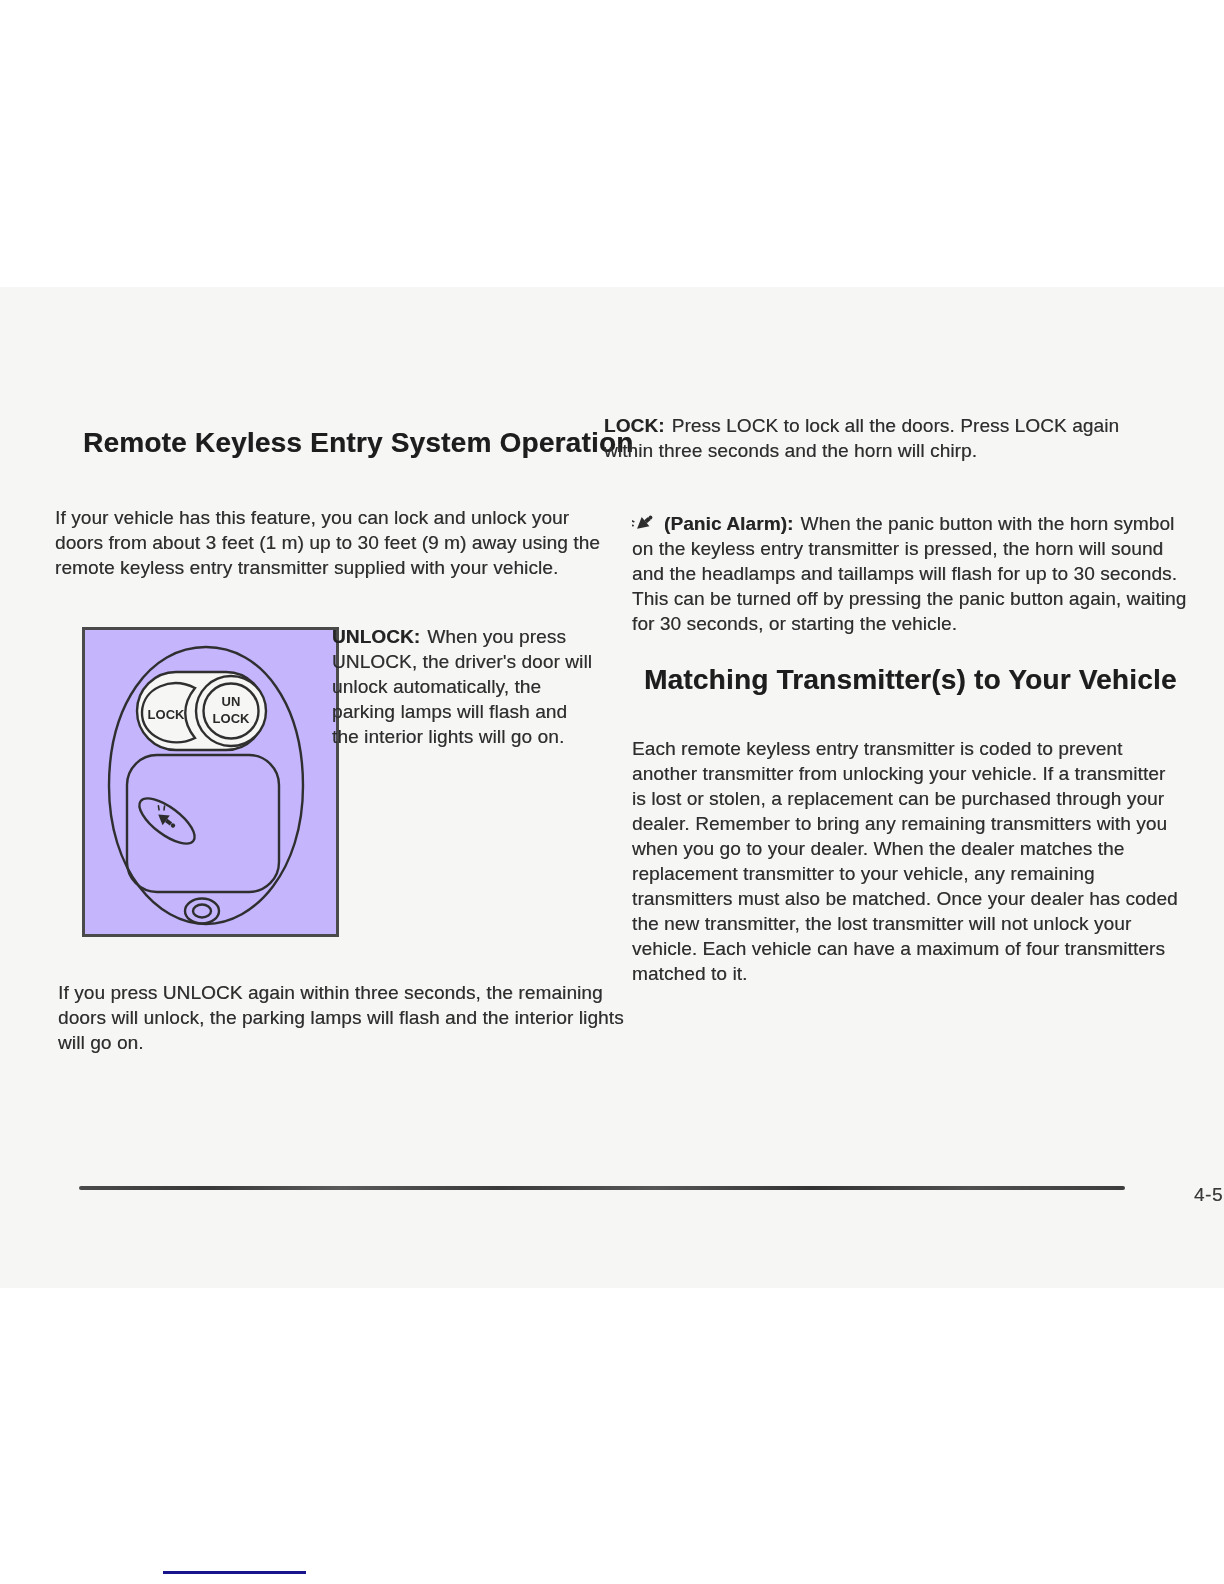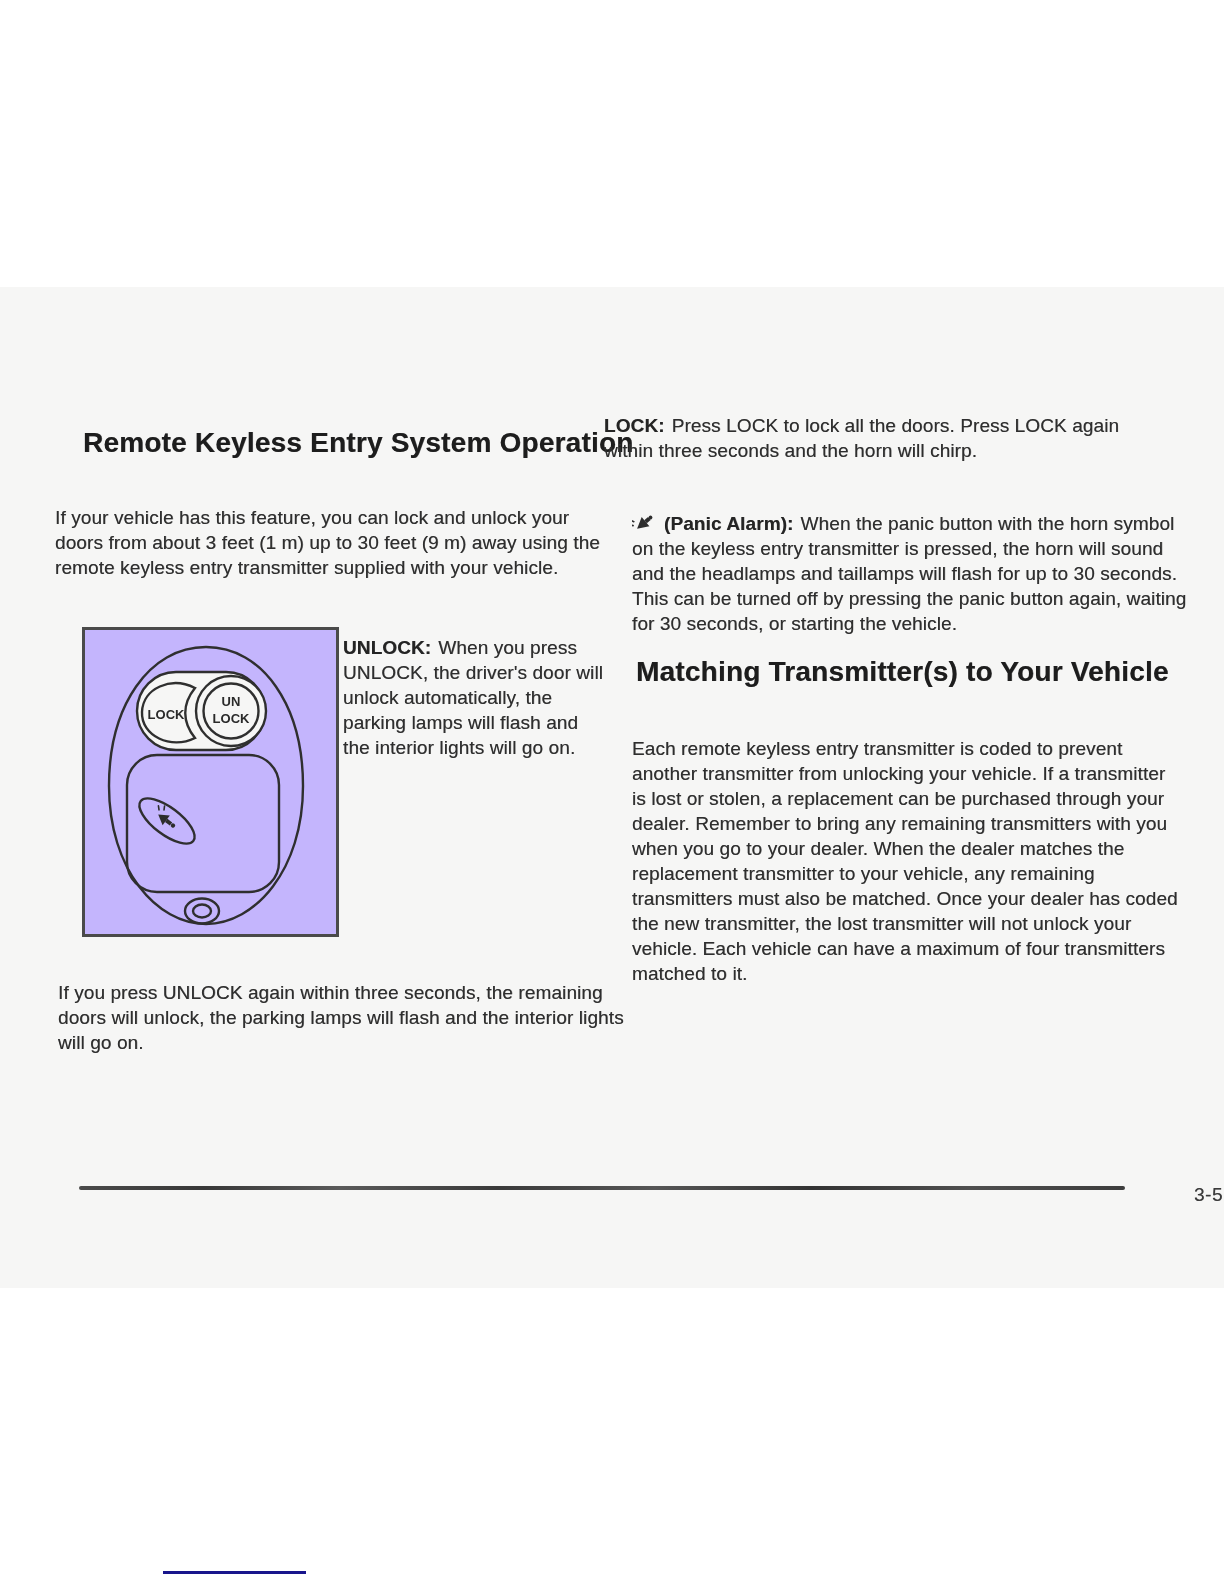--- a/index.html
+++ b/index.html
@@ -112,21 +112,21 @@
       <circle class="horn-glyph" cx="7.5" cy="0" r="2.2"></circle>
       <path class="horn-stroke" d="M -13 -4 l -3 -3"></path>
       <path class="horn-stroke" d="M -9 -7 l -2 -3.5"></path>
     </g>
 
     <ellipse class="fob-line" cx="117" cy="281" rx="17" ry="12.5"></ellipse>
     <ellipse class="fob-line" cx="117" cy="281" rx="9" ry="6.5"></ellipse>
   </svg>
 </div>
 
-<p class="abs body-text" style="left:328px; top:620px; width:262px; margin:15px;">
+<p class="abs body-text" style="left:328px; top:620px; width:262px; margin:4px;">
   <span class="term">UNLOCK:</span><span>When you press UNLOCK, the driver's door will unlock automatically, the parking lamps will flash and the interior lights will go on.</span>
 </p>
 
 <p class="abs body-text" style="left:46px; top:968px; width:570px; margin:12px;">If you press UNLOCK again within three seconds, the remaining doors will unlock, the parking lamps will flash and the interior lights will go on.</p>
 
 <p class="abs body-text" style="left:604px; top:413px; width:552px; margin:0;">
   <span class="term">LOCK:</span><span>Press LOCK to lock all the doors. Press LOCK again within three seconds and the horn will chirp.</span>
 </p>
 
 <p class="abs body-text" style="left:632px; top:511px; width:556px; margin:0;">
@@ -134,20 +134,20 @@
     <g transform="rotate(-40 12 12)">
       <path class="horn-glyph" d="M 3 12 L 14 6 L 14 18 Z"></path>
       <rect class="horn-glyph" x="14" y="10" width="5" height="4"></rect>
       <circle class="horn-glyph" cx="20.5" cy="12" r="1.9"></circle>
       <path class="horn-stroke" d="M 2 7 l -2 -2.5"></path>
       <path class="horn-stroke" d="M 5 4.5 l -1.4 -3"></path>
     </g>
   </svg><span class="term">(Panic Alarm):</span><span>When the panic button with the horn symbol on the keyless entry transmitter is pressed, the horn will sound and the headlamps and taillamps will flash for up to 30 seconds. This can be turned off by pressing the panic button again, waiting for 30 seconds, or starting the vehicle.</span>
 </p>
 
-<h2 class="abs heading" style="left:632px; top:648px; width:560px; margin:4px;">Matching Transmitter(s) to Your Vehicle</h2>
+<h2 class="abs heading" style="left:632px; top:648px; width:560px; margin:12px;">Matching Transmitter(s) to Your Vehicle</h2>
 
 <p class="abs body-text" style="left:632px; top:736px; width:552px; margin:0;">Each remote keyless entry transmitter is coded to prevent another transmitter from unlocking your vehicle. If a transmitter is lost or stolen, a replacement can be purchased through your dealer. Remember to bring any remaining transmitters with you when you go to your dealer. When the dealer matches the replacement transmitter to your vehicle, any remaining transmitters must also be matched. Once your dealer has coded the new transmitter, the lost transmitter will not unlock your vehicle. Each vehicle can have a maximum of four transmitters matched to it.</p>
 
 <div class="abs footer-rule"></div>
-<div class="abs page-number">3-5</div>
+<div class="abs page-number">4-5</div>
 
 <div class="abs underline-mark"></div>
 
 </body></html>

